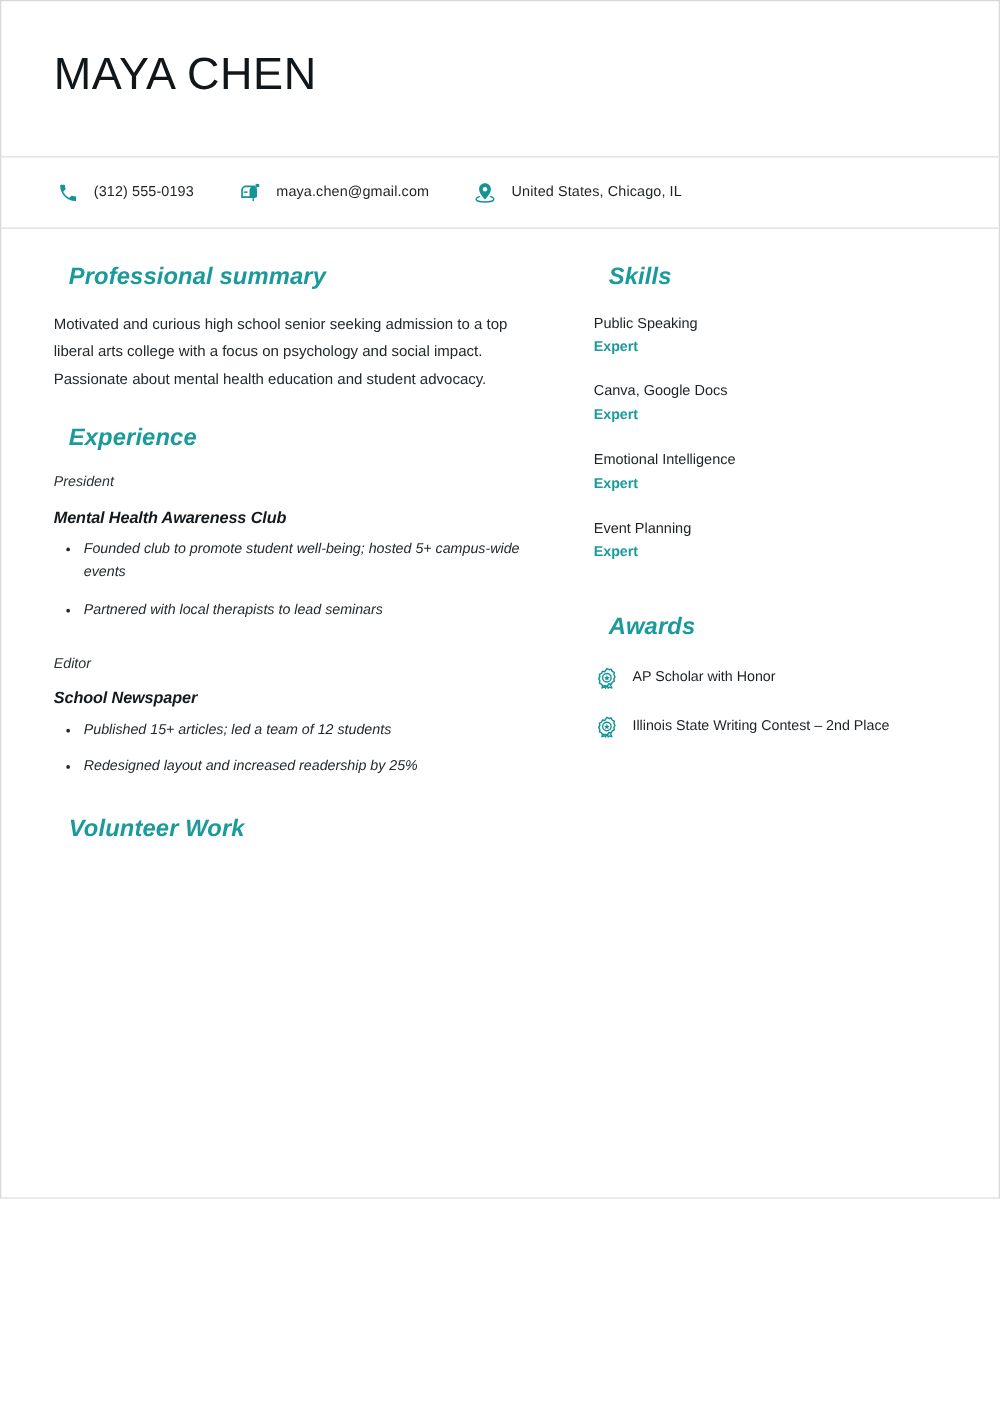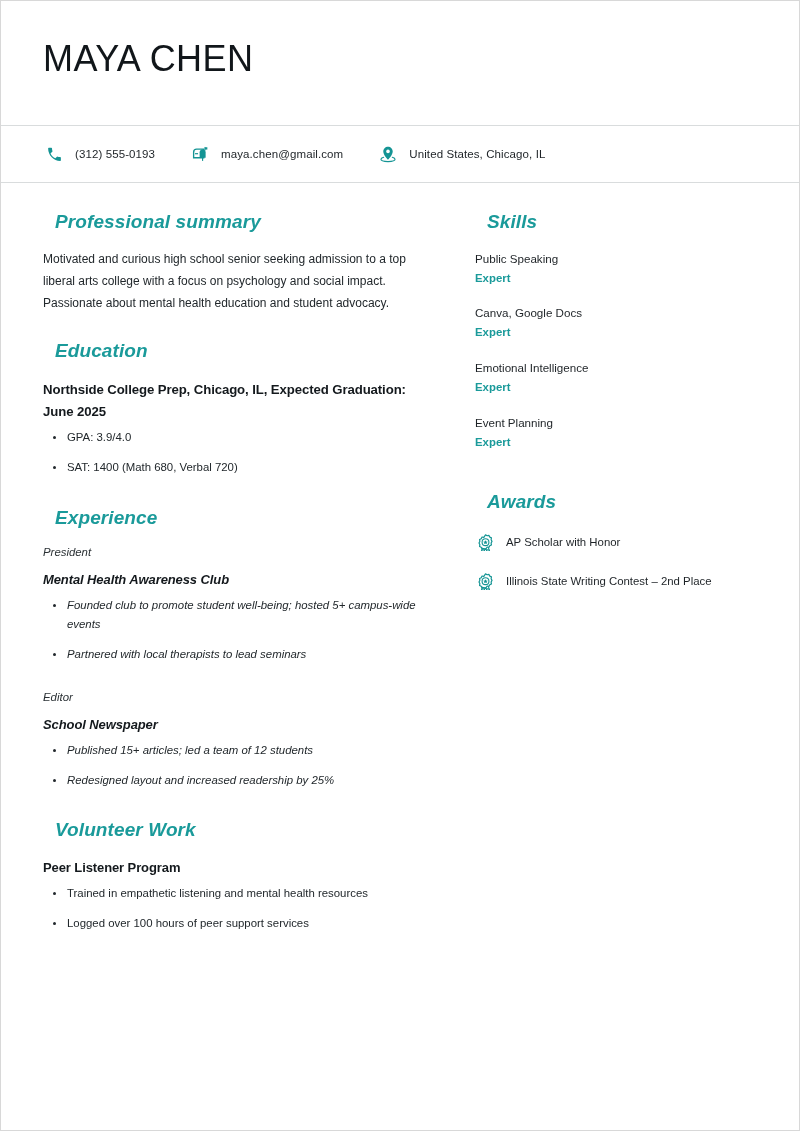--- a/index.html
+++ b/index.html
@@ -7,21 +7,21 @@
     padding: 0;
     background: #ffffff;
   }
   body {
     font-family: "Liberation Sans", sans-serif;
     -webkit-font-smoothing: antialiased;
   }
   .page {
     position: relative;
     width: 800px;
-    height: 1131px;
+    height: 959px;
     background: #ffffff;
     box-sizing: border-box;
     border: 1px solid #d8d8d8;
     overflow: hidden;
   }
 
   
   .header {
     padding: 38px 42px 0 42px;
     height: 124px;
@@ -249,30 +249,20 @@
 
   <div class="body">
 
     <div class="col-left">
 
       <div class="section">
         <h2 class="section-title">Professional summary</h2>
         <p class="summary-text">Motivated and curious high school senior seeking admission to a top liberal arts college with a focus on psychology and social impact. Passionate about mental health education and student advocacy.</p>
       </div>
 
-      <div class="section" style="margin-bottom:30px;">
-        <h2 class="section-title" style="margin-bottom:16px;">Education</h2>
-        <div class="entry">
-          <div class="entry-title edu">Northside College Prep, Chicago, IL, Expected Graduation: June 2025</div>
-          <ul class="bullets">
-            <li>GPA: 3.9/4.0</li>
-            <li>SAT: 1400 (Math 680, Verbal 720)</li>
-          </ul>
-        </div>
-      </div>
 
       <div class="section" style="margin-bottom:30px;">
         <h2 class="section-title" style="margin-bottom:16px;">Experience</h2>
 
         <div class="exp-block">
           <div class="entry-sub">President</div>
           <div class="entry-title">Mental Health Awareness Club</div>
           <ul class="bullets">
             <li>Founded club to promote student well-being; hosted 5+ campus-wide events</li>
             <li>Partnered with local therapists to lead seminars</li>
@@ -284,27 +274,20 @@
           <div class="entry-title">School Newspaper</div>
           <ul class="bullets">
             <li>Published 15+ articles; led a team of 12 students</li>
             <li>Redesigned layout and increased readership by 25%</li>
           </ul>
         </div>
       </div>
 
       <div class="section">
         <h2 class="section-title" style="margin-bottom:16px;">Volunteer Work</h2>
-        <div class="entry">
-          <div class="entry-title">Peer Listener Program</div>
-          <ul class="bullets">
-            <li>Trained in empathetic listening and mental health resources</li>
-            <li>Logged over 100 hours of peer support services</li>
-          </ul>
-        </div>
       </div>
 
     </div>
 
     <div class="col-right">
 
       <div class="section" style="margin-bottom:40px;">
         <h2 class="section-title" style="margin-bottom:16px;">Skills</h2>
 
         <div class="skill">

